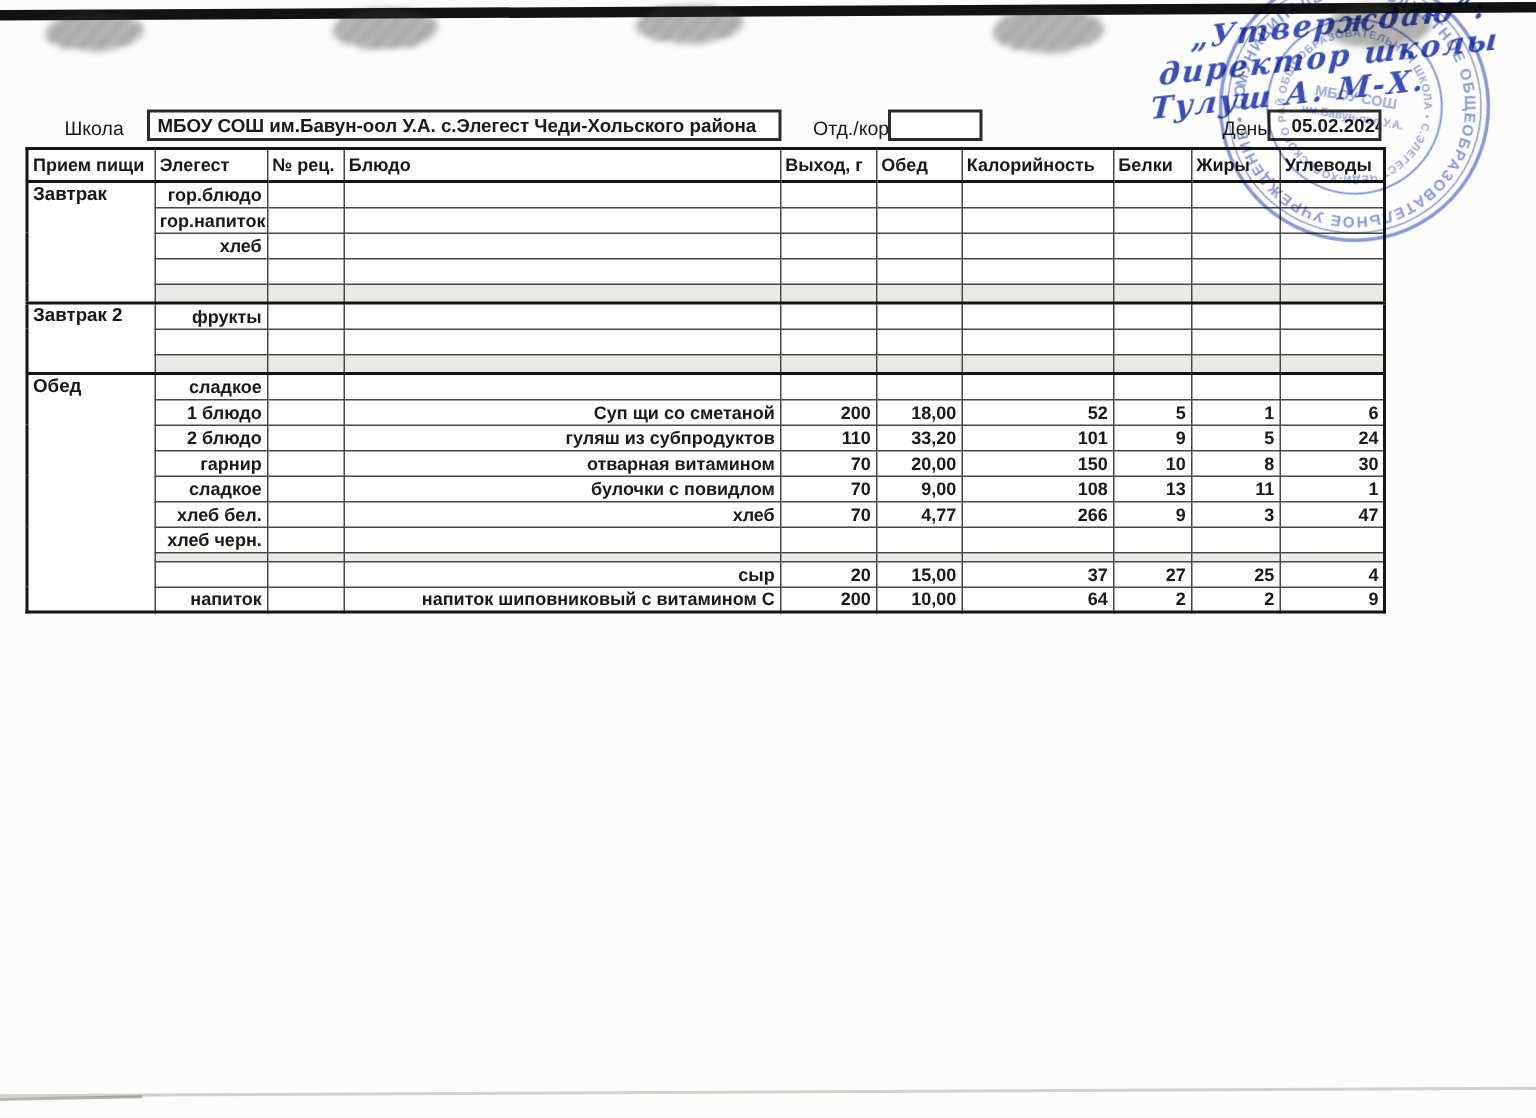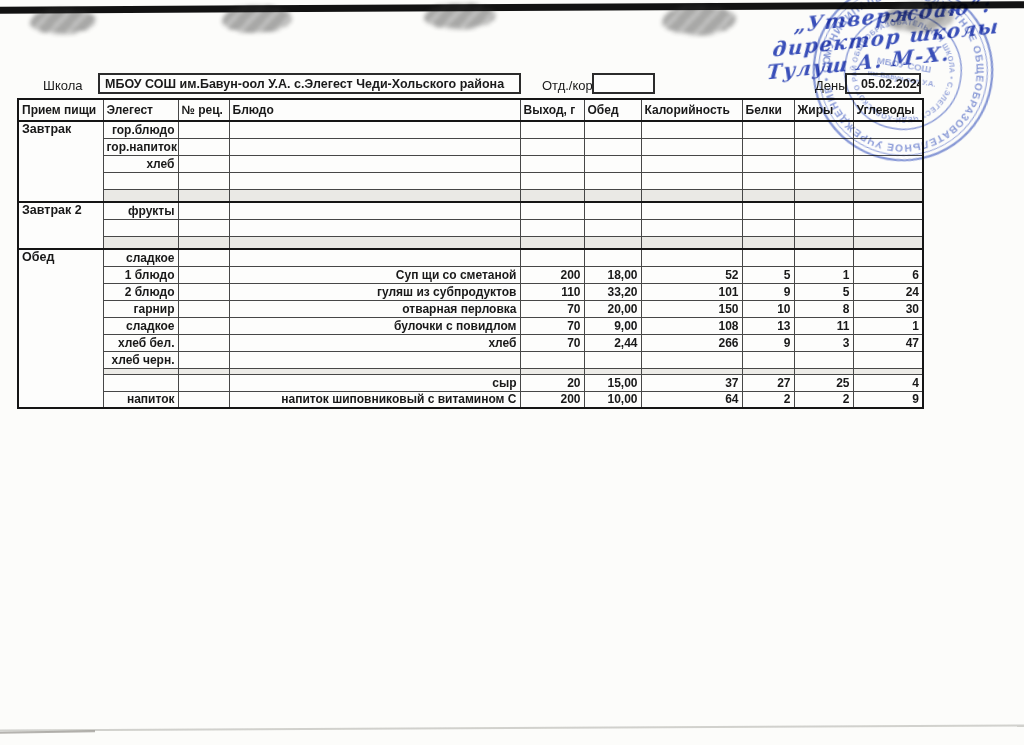--- a/index.html
+++ b/index.html
@@ -234,21 +234,21 @@
           <td class="r">110</td>
           <td class="r">33,20</td>
           <td class="r">101</td>
           <td class="r">9</td>
           <td class="r">5</td>
           <td class="r">24</td>
         </tr>
         <tr>
           <td class="l">гарнир</td>
           <td class="c"></td>
-          <td class="l">отварная перловка</td>
+          <td class="l">отварная витамином</td>
           <td class="r">70</td>
           <td class="r">20,00</td>
           <td class="r">150</td>
           <td class="r">10</td>
           <td class="r">8</td>
           <td class="r">30</td>
         </tr>
         <tr>
           <td class="l">сладкое</td>
           <td class="c"></td>
@@ -258,21 +258,21 @@
           <td class="r">108</td>
           <td class="r">13</td>
           <td class="r">11</td>
           <td class="r">1</td>
         </tr>
         <tr>
           <td class="l">хлеб бел.</td>
           <td class="c"></td>
           <td class="l">хлеб</td>
           <td class="r">70</td>
-          <td class="r">2,44</td>
+          <td class="r">4,77</td>
           <td class="r">266</td>
           <td class="r">9</td>
           <td class="r">3</td>
           <td class="r">47</td>
         </tr>
         <tr>
           <td class="l">хлеб черн.</td>
           <td class="c"></td>
           <td class="l"></td>
           <td class="r"></td>

